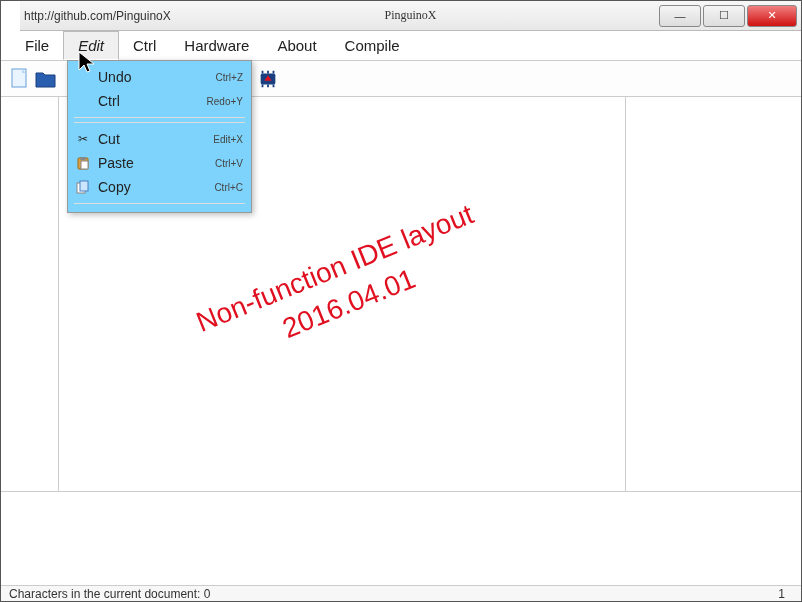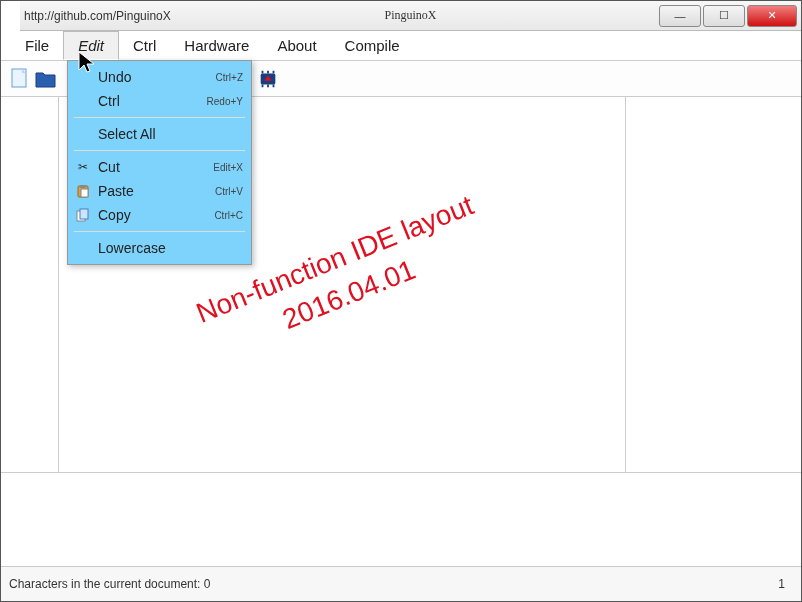--- a/index.html
+++ b/index.html
@@ -18,21 +18,21 @@
 .tb-icon { width: 22px; height: 22px; display: flex; align-items: center; justify-content: center; }
 .sep { width: 1px; height: 24px; background: #ccc; margin: 0 6px; }
 .big-a { font-family: Georgia, serif; font-size: 24px; font-weight: bold; color: #111; padding: 0 4px; }
 .small-a { font-family: Georgia, serif; font-size: 18px; font-weight: bold; color: #111; padding: 0 4px; }
 .pm { font-size: 20px; font-weight: bold; color: #111; padding: 0 6px; }
 .content { flex: 1; display: flex; position: relative; }
 .left-pane { width: 58px; border-right: 1px solid #ccc; background: #fff; }
 .main-pane { flex: 1; border-right: 1px solid #ccc; background: #fff; position: relative; overflow: hidden; }
 .right-pane { width: 175px; background: #fff; }
 .bottom-pane { height: 94px; border-top: 1px solid #ccc; background: #fff; }
-.statusbar { height: 35px; border-top: 1px solid #ccc; background: #f7f7f7; display: flex; align-items: center; padding: 0 8px; font-size: 12px; color: #333; }
+.statusbar { height: 16px; border-top: 1px solid #ccc; background: #f7f7f7; display: flex; align-items: center; padding: 0 8px; font-size: 12px; color: #333; }
 .statusbar .right { margin-left: auto; padding-right: 8px; }
 .dropdown { position: absolute; left: 67px; top: 60px; width: 185px; background: #7dd3fc; border: 1px solid #999; box-shadow: 2px 2px 6px rgba(0,0,0,0.25); z-index: 10; padding: 4px 0; }
 .dd-row { display: flex; align-items: center; height: 24px; padding: 0 8px 0 4px; font-size: 14px; color: #222; }
 .dd-icon { width: 22px; display: flex; align-items: center; justify-content: center; font-size: 12px; }
 .dd-label { flex: 1; padding-left: 4px; }
 .dd-short { color: #444; font-size: 10px; text-align: right; }
 .dd-sep { height: 1px; background: #ddd; margin: 4px 6px; }
 .cursor-arrow { position: absolute; left: 77px; top: 50px; z-index: 20; pointer-events: none; }
 .watermark { position: absolute; left: 50%; top: 48%; transform: translate(-50%,-50%) rotate(-22deg); color: #e01020; font-size: 28px; font-weight: 500; text-align: center; line-height: 1.35; white-space: nowrap; }
 svg { display: block; }
@@ -137,25 +137,20 @@
       <span class="dd-icon"></span>
       <span class="dd-label">Undo</span>
       <span class="dd-short">Ctrl+Z</span>
     </div>
     <div class="dd-row">
       <span class="dd-icon"></span>
       <span class="dd-label">Ctrl</span>
       <span class="dd-short">Redo+Y</span>
     </div>
     <div class="dd-sep"></div>
-    <div class="dd-row">
-      <span class="dd-icon"></span>
-      <span class="dd-label">Select All</span>
-      <span class="dd-short"></span>
-    </div>
     <div class="dd-sep"></div>
     <div class="dd-row">
       <span class="dd-icon">✂</span>
       <span class="dd-label">Cut</span>
       <span class="dd-short">Edit+X</span>
     </div>
     <div class="dd-row">
       <span class="dd-icon">
           <svg width="14" height="14" viewBox="0 0 14 14">
             <rect x="2" y="2" width="10" height="11" rx="1" fill="#d9a24a" stroke="#a06a10"></rect>
@@ -170,25 +165,20 @@
       <span class="dd-icon">
           <svg width="14" height="14" viewBox="0 0 14 14">
             <rect x="1" y="3" width="8" height="10" fill="#fff" stroke="#888"></rect>
             <rect x="4" y="1" width="8" height="10" fill="#cde6ff" stroke="#4a80c0"></rect>
           </svg>
         </span>
       <span class="dd-label">Copy</span>
       <span class="dd-short">Ctrl+C</span>
     </div>
     <div class="dd-sep"></div>
-    <div class="dd-row">
-      <span class="dd-icon"></span>
-      <span class="dd-label">Lowercase</span>
-      <span class="dd-short"></span>
-    </div>
   </div>
 
   <div class="cursor-arrow">
     <svg width="20" height="26" viewBox="0 0 20 26">
         <path d="M2 2 L2 20 L7 15 L10 22 L13 21 L10 14 L17 14 Z" fill="#000" stroke="#fff" stroke-width="1"></path>
       </svg>
   </div>
 
 </div>
 

